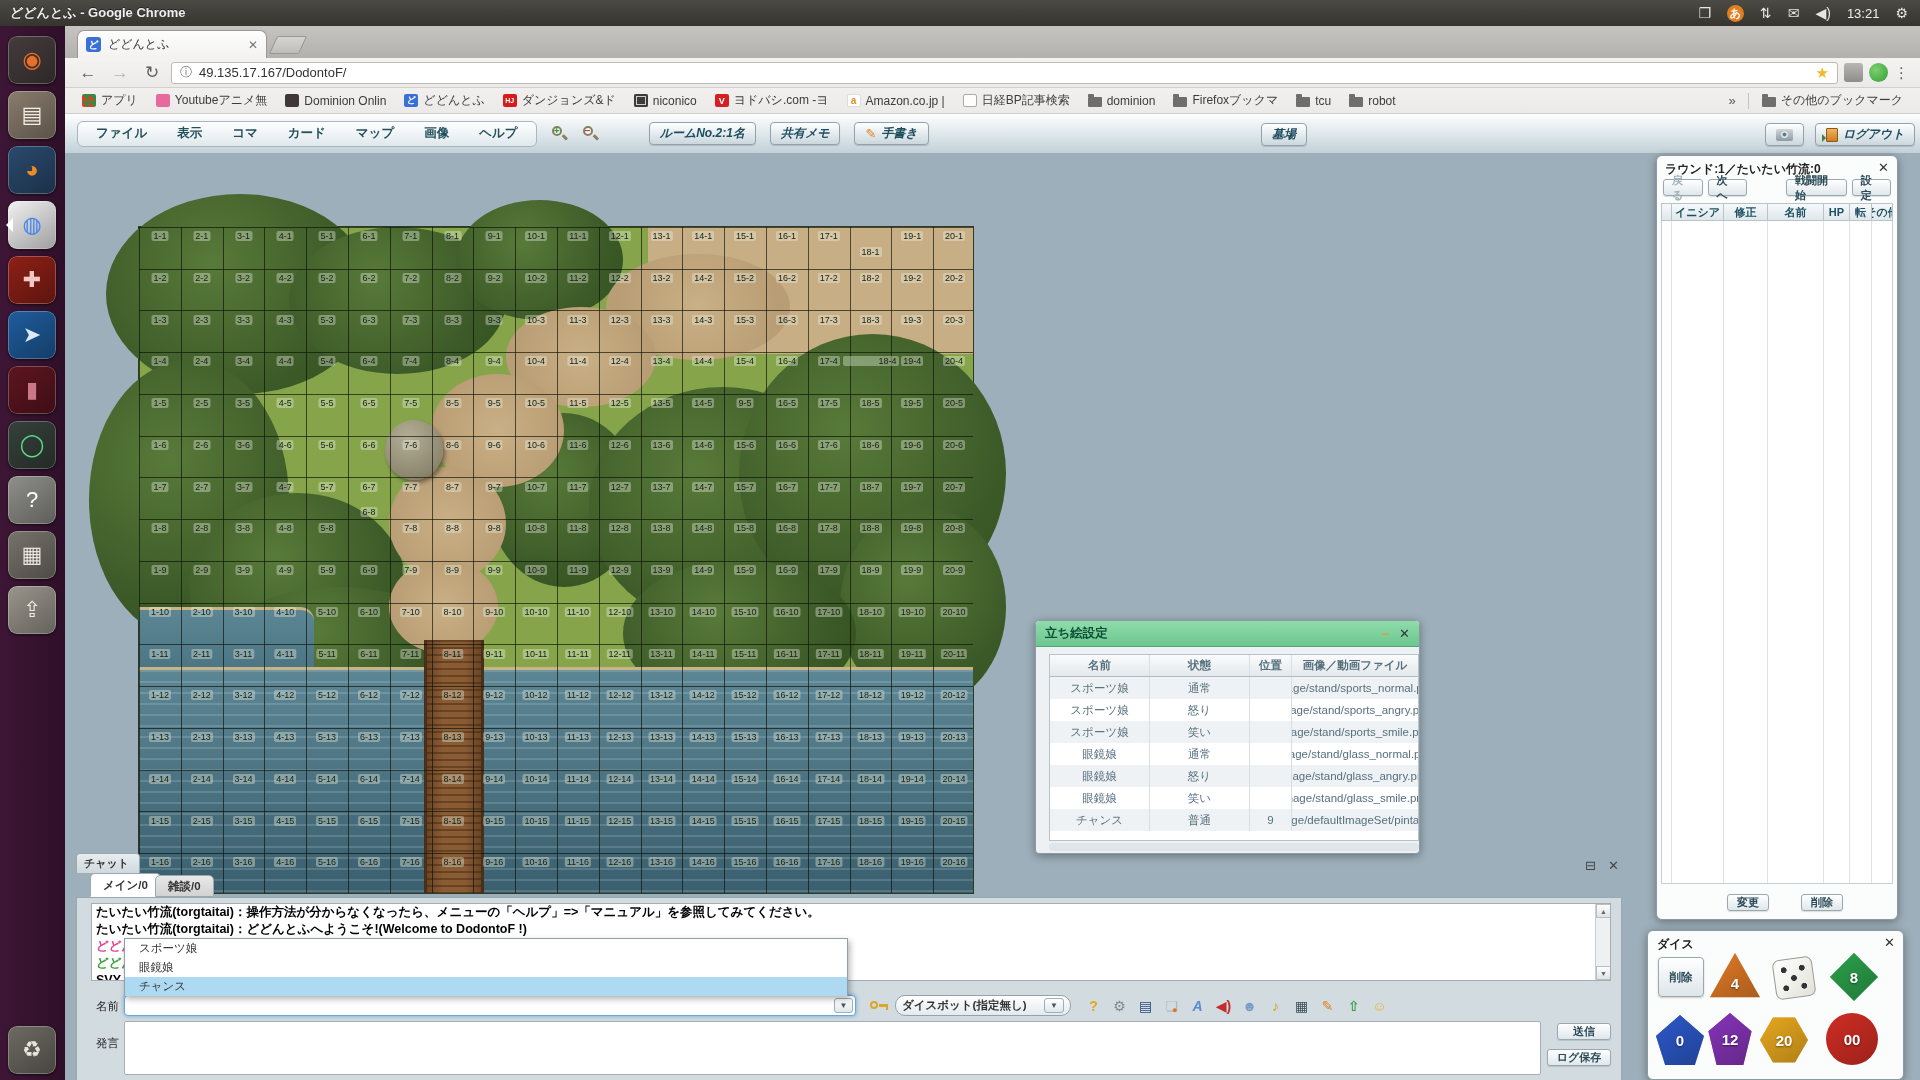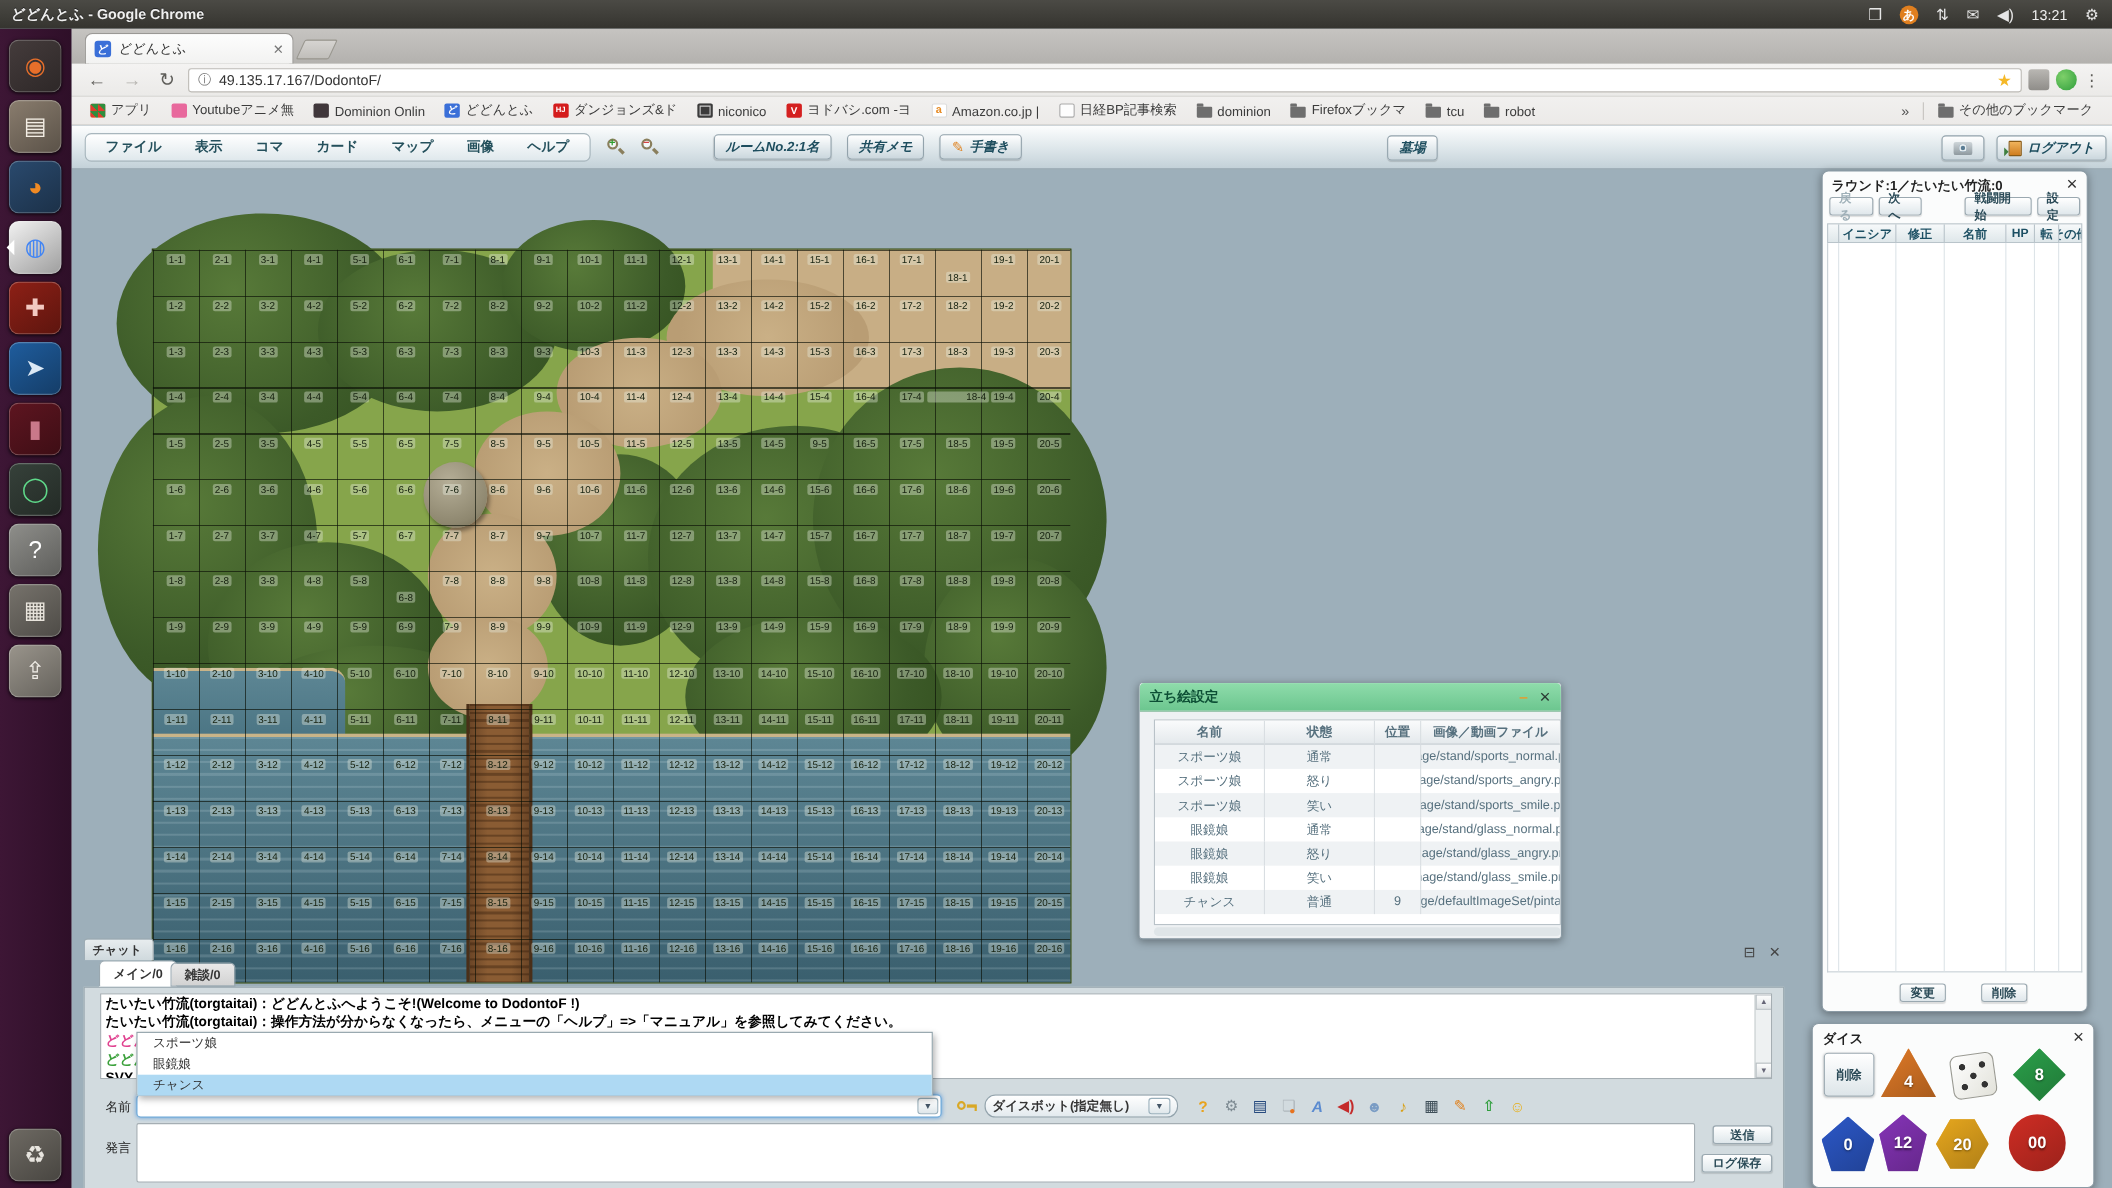--- a/index.html
+++ b/index.html
@@ -555,21 +555,21 @@
           <span style="left: 647.9px; top: 254.5px;">16-7</span>
           <span style="left: 689.7px; top: 254.5px;">17-7</span>
           <span style="left: 731.5px; top: 254.5px;">18-7</span>
           <span style="left: 773.3px; top: 254.5px;">19-7</span>
           <span style="left: 815.1px; top: 254.5px;">20-7</span>
           <span style="left: 20.9px; top: 296.25px;">1-8</span>
           <span style="left: 62.7px; top: 296.25px;">2-8</span>
           <span style="left: 104.5px; top: 296.25px;">3-8</span>
           <span style="left: 146.3px; top: 296.25px;">4-8</span>
           <span style="left: 188.1px; top: 296.25px;">5-8</span>
-          <span style="left: 229.9px; top: 311px; text-align: right;">6-8</span>
+          <span style="left: 229.9px; top: 280px; text-align: right;">6-8</span>
           <span style="left: 271.7px; top: 296.25px;">7-8</span>
           <span style="left: 313.5px; top: 296.25px;">8-8</span>
           <span style="left: 355.3px; top: 296.25px;">9-8</span>
           <span style="left: 397.1px; top: 296.25px;">10-8</span>
           <span style="left: 438.9px; top: 296.25px;">11-8</span>
           <span style="left: 480.7px; top: 296.25px;">12-8</span>
           <span style="left: 522.5px; top: 296.25px;">13-8</span>
           <span style="left: 564.3px; top: 296.25px;">14-8</span>
           <span style="left: 606.1px; top: 296.25px;">15-8</span>
           <span style="left: 647.9px; top: 296.25px;">16-8</span>
@@ -835,22 +835,22 @@
     </div>
 
     <div id="chat-chip">チャット</div>
     <span id="chat-min">⊟</span>
     <span id="chat-x">✕</span>
     <div class="chat-tab" id="tab-main">メイン/0</div>
     <div class="chat-tab" id="tab-zatsu">雑談/0</div>
     <div id="chat-body">
       <div id="msgbox">
         <div id="chat-msgs">
+            <div class="msg" style="color: rgb(0, 0, 0);">たいたい竹流(torgtaitai)：操作方法が分からなくなったら、メニューの「ヘルプ」=&gt;「マニュアル」を参照してみてください。</div>
             <div class="msg" style="color: rgb(0, 0, 0);">たいたい竹流(torgtaitai)：どどんとふへようこそ!(Welcome to DodontoF !)</div>
-            <div class="msg" style="color: rgb(0, 0, 0);">たいたい竹流(torgtaitai)：操作方法が分からなくなったら、メニューの「ヘルプ」=&gt;「マニュアル」を参照してみてください。</div>
             <div class="msg" style="color: rgb(224, 65, 143);">どどんとふ：「プレイルームNo.2」へようこそ！</div>
             <div class="msg" style="color: rgb(58, 160, 58);">どどんとふ：</div>
             <div class="msg" style="color: rgb(0, 0, 0);">SVY：</div>
           </div>
         <div id="vscroll">
           <span class="ar up">▲</span>
           <span class="ar dn">▼</span>
         </div>
       </div>
       <span class="crow-label" style="left:19px;top:101px;">名前</span>

